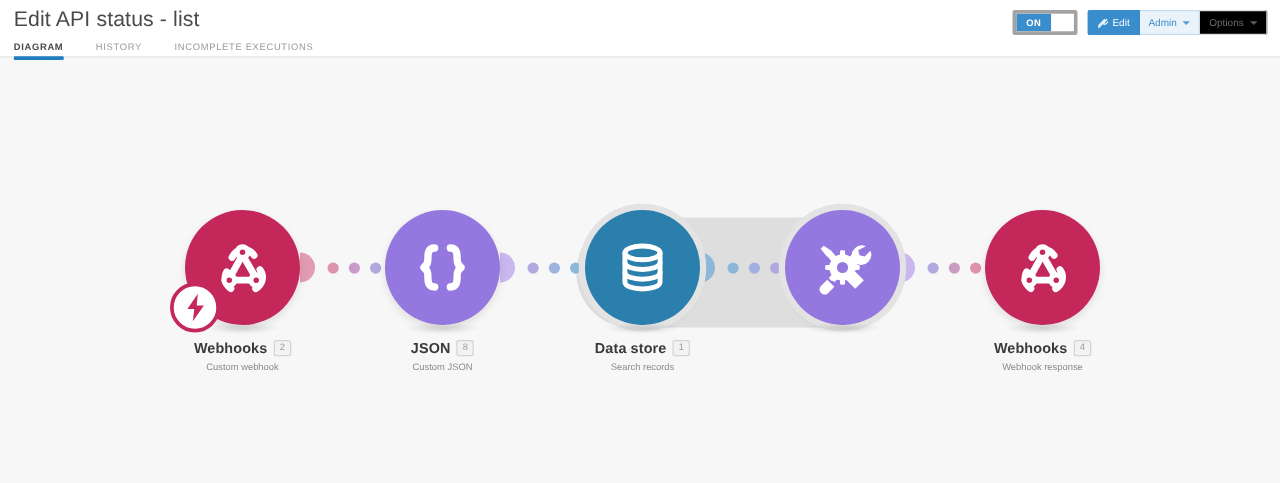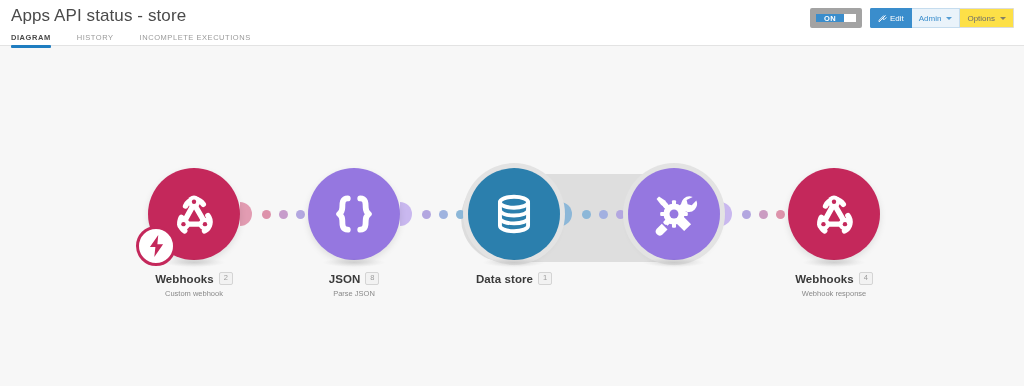--- a/index.html
+++ b/index.html
@@ -74,21 +74,21 @@
     top: 8px;
     display: flex;
     align-items: center;
     gap: 8px;
   }
   .toggle {
     display: flex;
     align-items: center;
     width: 52px;
     height: 20px;
-    border: 6px solid #a3a3a3;
+    border: 3px solid #a3a3a3;
     border-radius: 2px;
     overflow: hidden;
     cursor: pointer;
     box-sizing: border-box;
     background: #fff;
   }
   .toggle-on {
     background: #3a8dcc;
     color: #ffffff;
     font-size: 7.5px;
@@ -129,21 +129,21 @@
     border-color: #3a8dcc;
     font-weight: 400;
   }
   .btn-light {
     background: #eaf3fa;
     color: #3a8dcc;
     border-color: #c5dcee;
     border-left: none;
   }
   .btn-white {
-    background: #fde047;
+    background: #000000;
     color: #6c6c6c;
     border-color: #dcdcdc;
     border-left: none;
   }
   .caret {
     display: inline-block;
     width: 0; height: 0;
     border-left: 3px solid transparent;
     border-right: 3px solid transparent;
     border-top: 3.5px solid currentColor;
@@ -299,21 +299,21 @@
     height: 9px;
     border-radius: 50%;
   }
   .dot-sp { width: 8px; }
   .gap-sp { width: 10px; }
 </style>
 </head>
 <body>
 
 <div class="header">
-  <div class="page-title">Apps API status - store</div>
+  <div class="page-title">Edit API status - list</div>
 
   <div class="tabs">
     <div class="tab active">DIAGRAM</div>
     <div class="tab">HISTORY</div>
     <div class="tab">INCOMPLETE EXECUTIONS</div>
   </div>
 
   <div class="header-actions">
     <div class="toggle">
       <div class="toggle-on">ON</div>
@@ -444,41 +444,42 @@
               <path d="M24 12 C17 12 17 18 17 24 C17 29 13 32 13 32 C13 32 17 35 17 40 C17 46 17 52 24 52"></path>
               <path d="M40 12 C47 12 47 18 47 24 C47 29 51 32 51 32 C51 32 47 35 47 40 C47 46 47 52 40 52"></path>
             </g>
           </svg>
         </span>
       </div>
       <div class="node-label">
         <span class="node-name">JSON</span>
         <span class="node-badge">8</span>
       </div>
-      <div class="node-sub">Parse JSON</div>
+      <div class="node-sub">Custom JSON</div>
     </div>
 
     <div class="node" style="left:468px;">
       <div class="node-shadow"></div>
       <div class="node-circle selected" style="background:#2b7fad;">
         <span>
           <svg width="50" height="50" viewBox="0 0 64 64">
             <g fill="none" stroke="#ffffff" stroke-width="5" stroke-linecap="round">
               <ellipse cx="32" cy="17" rx="18" ry="7"></ellipse>
               <path d="M14 17 L14 47 C14 51 22 54 32 54 C42 54 50 51 50 47 L50 17"></path>
               <path d="M14 27 C14 31 22 34 32 34 C42 34 50 31 50 27"></path>
               <path d="M14 37 C14 41 22 44 32 44 C42 44 50 41 50 37"></path>
             </g>
           </svg>
         </span>
       </div>
       <div class="node-label">
         <span class="node-name">Data store</span>
         <span class="node-badge">1</span>
       </div>
+      <div class="node-sub">Search records</div>
     </div>
 
     <div class="node" style="left:628px;">
       <div class="node-shadow"></div>
       <div class="node-circle selected" style="background:#9577e0;">
         <span>
           <svg width="52" height="52" viewBox="0 0 64 64">
             <g fill="#ffffff">
 
               <path d="M44.5 11 L53 19.5 L34 38.5 L25.5 30 Z" transform="rotate(90 32 32)"></path>

